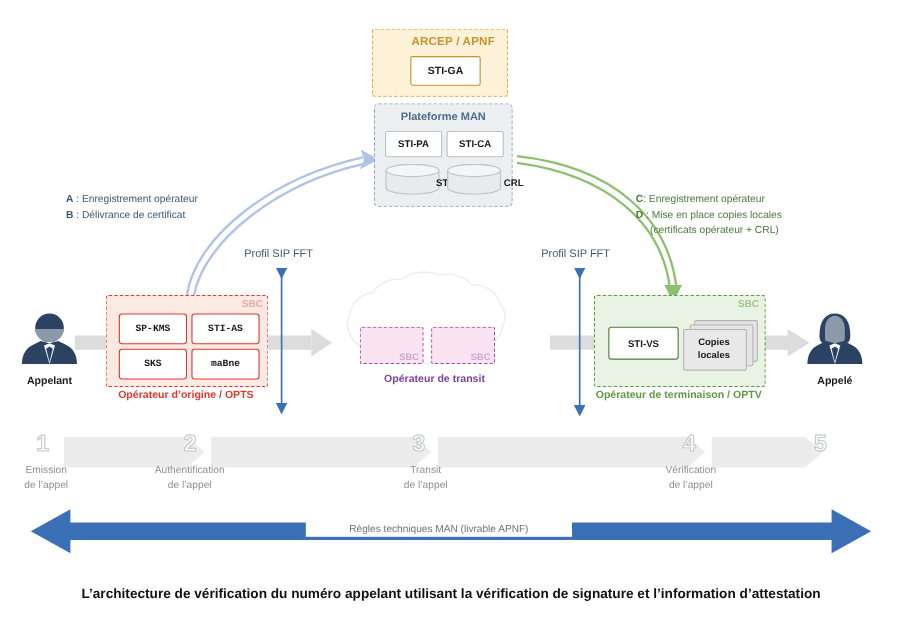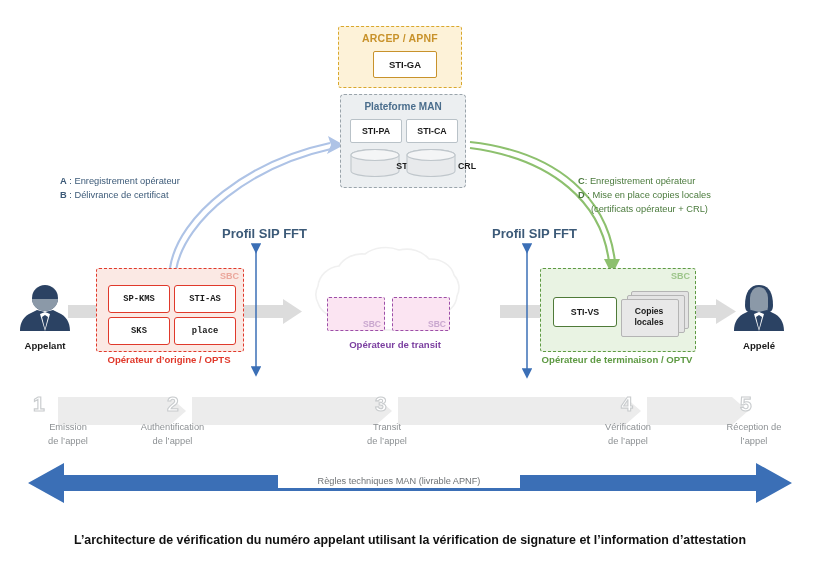--- a/index.html
+++ b/index.html
@@ -11,21 +11,21 @@
   .stage{position:absolute;left:0;top:0;width:820px;height:585px;}
   .abs{position:absolute;}
   svg.overlay{position:absolute;left:0;top:0;width:820px;height:585px;pointer-events:none;}
 
   
   #arcep-box{
     left:338px;top:26px;width:122px;height:60px;
     background:#fdf2d8;border:1.5px dashed #d9a72c;border-radius:3px;
   }
   #arcep-title{
-    position:absolute;left:0;top:5px;width:100%;text-align:center;
+    position:absolute;left:12px;top:5px;width:100%;text-align:center;
     font-size:10.5px;font-weight:bold;color:#c8922b;letter-spacing:.2px;
   }
   #stiga-box{
     position:absolute;left:34px;top:24px;width:62px;height:25px;
     background:#ffffff;border:1.3px solid #c8922b;border-radius:2px;
     display:flex;align-items:center;justify-content:center;
     font-size:9.5px;font-weight:bold;color:#1a1a1a;
   }
 
   
@@ -52,21 +52,21 @@
     position:absolute;left:0;top:12px;width:100%;text-align:center;
     font-size:8.8px;font-weight:bold;color:#1a1a1a;padding-left:36px;
   }
 
   
   #annot-ab{left:60px;top:174px;font-size:9.3px;color:#3c5a78;line-height:14px;}
   #annot-cd{left:578px;top:174px;font-size:9.3px;color:#4a7a3c;line-height:14px;}
   .akey{font-weight:bold;}
 
   
-  .sip-label{font-size:13px;font-weight:bold;color:#3c5a78;}
+  .sip-label{font-size:10px;font-weight:normal;color:#3c5a78;}
   #sip-left{left:222px;top:226px;}
   #sip-right{left:492px;top:226px;}
 
   
   #opts-box{
     left:96px;top:268px;width:146px;height:82px;
     background:#fbe9e4;border:1.6px dashed #e0392b;border-radius:3px;
   }
   #opts-sbc{
     position:absolute;right:4px;top:2px;font-size:9px;font-weight:bold;color:#eba79c;
@@ -280,21 +280,21 @@
   </div>
 
   <div class="abs sip-label" id="sip-left">Profil SIP FFT</div>
   <div class="abs sip-label" id="sip-right">Profil SIP FFT</div>
 
   <div class="abs" id="opts-box">
     <div id="opts-sbc">SBC</div>
     <div class="opts-cell" id="sp-kms">SP-KMS</div>
     <div class="opts-cell" id="sti-as">STI-AS</div>
     <div class="opts-cell" id="sks">SKS</div>
-    <div class="opts-cell" id="mabne">place</div>
+    <div class="opts-cell" id="mabne">maBne</div>
   </div>
   <div class="abs" id="opts-caption">Opérateur d’origine / OPTS</div>
 
   <div class="abs" id="transit-a">
     <div class="tr-sbc">SBC</div>
   </div>
   <div class="abs" id="transit-b">
     <div class="tr-sbc">SBC</div>
   </div>
   <div class="abs" id="transit-caption">Opérateur de transit</div>
@@ -335,38 +335,34 @@
     </svg>
     <div class="person-label">Appelé</div>
   </div>
 
   <div class="step-num" style="left:33px;">1</div>
   <div class="step-num" style="left:167px;">2</div>
   <div class="step-num" style="left:375px;">3</div>
   <div class="step-num" style="left:621px;">4</div>
   <div class="step-num" style="left:740px;">5</div>
 
-  <div class="step-text" style="left:0px;width:84px;padding-left:26px;">
+  <div class="step-text" style="left:0px;width:84px;">
     <div>Emission</div>
     <div>de l’appel</div>
   </div>
   <div class="step-text" style="left:110px;width:125px;">
     <div>Authentification</div>
     <div>de l’appel</div>
   </div>
   <div class="step-text" style="left:332px;width:110px;">
     <div>Transit</div>
     <div>de l’appel</div>
   </div>
   <div class="step-text" style="left:572px;width:112px;">
     <div>Vérification</div>
     <div>de l’appel</div>
   </div>
-  <div class="step-text" style="left:698px;width:112px;">
-    <div>Réception de</div>
-    <div>l’appel</div>
-  </div>
 
   <div class="abs" id="rules-label">Règles techniques MAN (livrable APNF)</div>
 
   <div class="abs" id="caption">L’architecture de vérification du numéro appelant utilisant la vérification de signature et l’information d’attestation</div>
 
 </div>
 
 </body></html>

